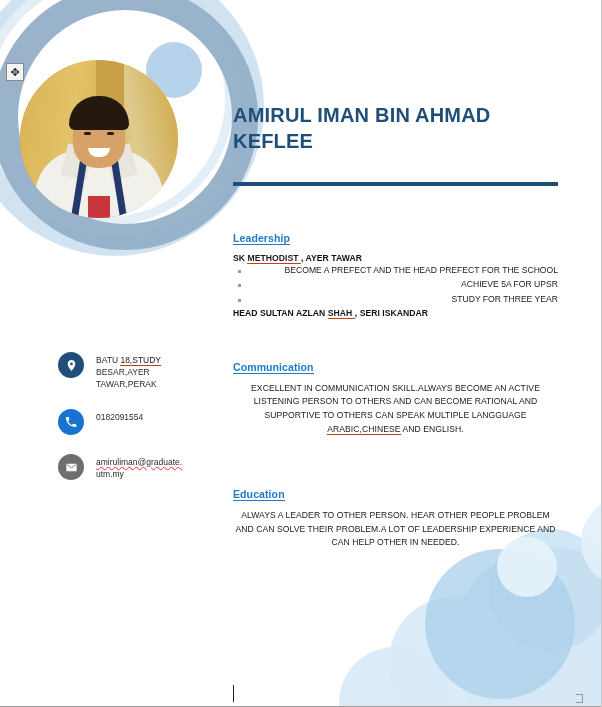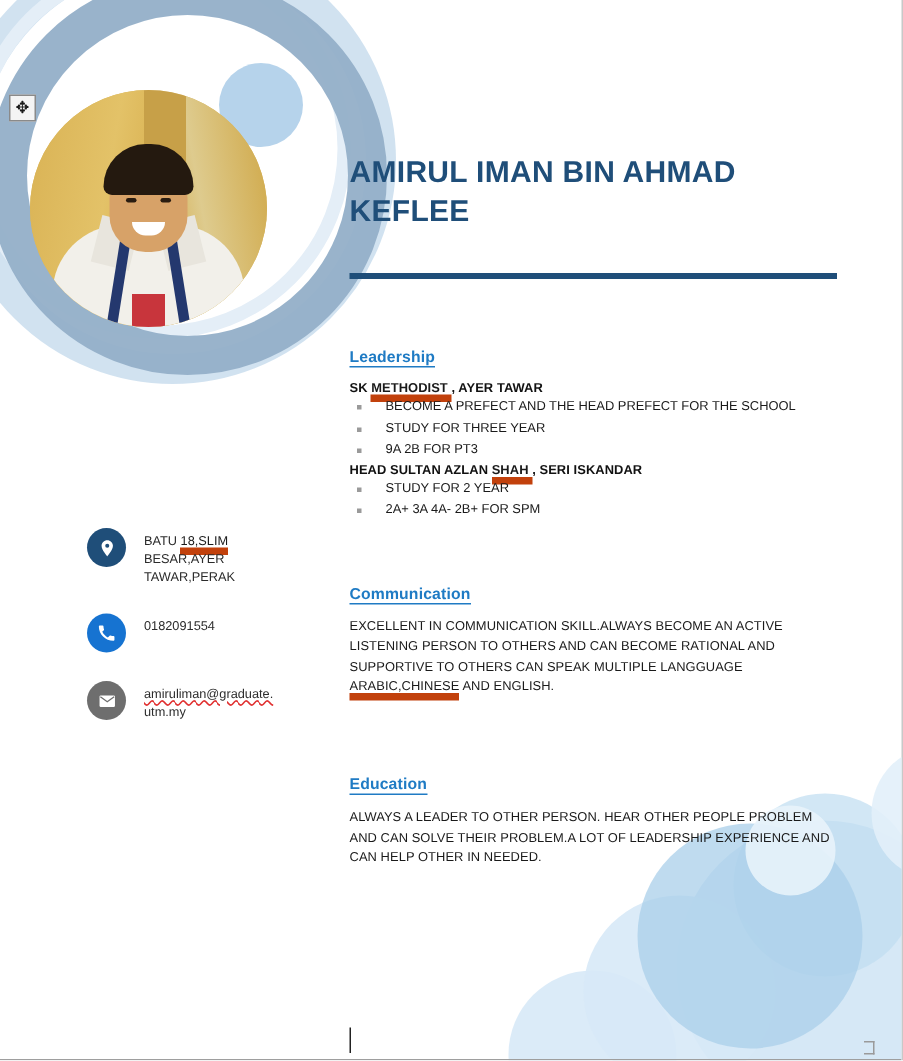--- a/index.html
+++ b/index.html
@@ -143,50 +143,50 @@
     display:flex; align-items:center; justify-content:center;
   }
   .c-icon.loc   { background:#1f4e79; }
   .c-icon.phone { background:#1673d1; }
   .c-icon.mail  { background:#6e6e6e; }
   .c-icon svg { display:block; }
   .c-text {
     font-size:8.5px; color:#2b2b2b; line-height:1.42;
     padding-top:2px; word-break:break-word;
   }
-  .u-blue { border-bottom:5px solid #c2410c; color:#1a1a1a; }
+  .u-blue { border-bottom:1px solid #c2410c; color:#1a1a1a; }
   .wavy-red {
     text-decoration: underline wavy #e03030;
     -webkit-text-decoration: underline wavy #e03030;
   }
 
   
   .main { position:absolute; left:233px; top:228px; width:325px; }
   .sec-head {
     font-size:10.5px; font-weight:bold; color:#1f7bc4;
     border-bottom:1px solid #1f7bc4; display:inline-block;
     margin:0 0 8px 0; letter-spacing:.1px;
   }
   .sec { margin-bottom:0; }
   .sub {
     font-size:8.6px; font-weight:bold; color:#111111;
     margin:0 0 1px 0; letter-spacing:.05px;
   }
-  ul.bullets { list-style:none; margin:0 0 1px 0; padding:0; }
+  ul.bullets { list-style:none; margin:0 0 1px 0; padding:0;text-align:right; }
   ul.bullets li {
     font-size:8.6px; color:#1a1a1a; line-height:1.62;
     padding-left:24px; position:relative;
   }
   ul.bullets li::before {
     content:""; position:absolute; left:5px; top:6px;
     width:3px; height:3px; background:#9a9a9a;
   }
   .para {
     font-size:8.6px; color:#1a1a1a; line-height:1.58;
-    margin:0; letter-spacing:.05px;
+    margin:0; letter-spacing:.05px;text-align:center;
   }
   .gap-sm { height:10px; }
   .gap-lg { height:38px; }
 
   
   .caret {
     position:absolute; left:233px; top:685px;
     width:1px; height:17px; background:#222222;
   }
   .page-bottom {
@@ -240,21 +240,21 @@
   <div class="rule"></div>
 
   <div class="contact">
 
     <div class="c-row">
       <span class="c-icon loc">
         <svg width="13" height="13" viewBox="0 0 24 24" aria-hidden="true">
           <path fill="#ffffff" d="M12 2C8.1 2 5 5.1 5 9c0 5.2 7 13 7 13s7-7.8 7-13c0-3.9-3.1-7-7-7zm0 9.5A2.5 2.5 0 1 1 12 6.5a2.5 2.5 0 0 1 0 5z"></path>
         </svg>
       </span>
-      <span class="c-text"><span>BATU </span><span class="u-blue">18,SLIM</span><br><span>BESAR,AYER</span><br><span>TAWAR,PERAK</span></span>
+      <span class="c-text"><span>BATU </span><span class="u-blue">18,STUDY</span><br><span>BESAR,AYER</span><br><span>TAWAR,PERAK</span></span>
     </div>
 
     <div class="c-row">
       <span class="c-icon phone">
         <svg width="12" height="12" viewBox="0 0 24 24" aria-hidden="true">
           <path fill="#ffffff" d="M6.6 10.8c1.6 3.1 4.1 5.6 7.2 7.2l2.4-2.4c.3-.3.8-.4 1.2-.3 1.3.4 2.6.7 4 .7.7 0 1.2.5 1.2 1.2V21c0 .7-.5 1.2-1.2 1.2C10.3 22.2 1.8 13.7 1.8 3.2 1.8 2.5 2.3 2 3 2h3.8c.7 0 1.2.5 1.2 1.2 0 1.4.2 2.7.7 4 .1.4 0 .9-.3 1.2l-2.4 2.4z"></path>
         </svg>
       </span>
       <span class="c-text">0182091554</span>
     </div>
@@ -272,32 +272,28 @@
   </div>
 
   <div class="main">
 
     <div class="sec">
       <div class="sec-head">Leadership</div>
 
       <div class="sub"><span>SK </span><span class="u-blue">METHODIST </span><span>, AYER TAWAR</span></div>
       <ul class="bullets">
         <li>BECOME A PREFECT AND THE HEAD PREFECT FOR THE SCHOOL</li>
+        <li>ACHIEVE 5A FOR UPSR</li>
       </ul>
 
       <ul class="bullets">
         <li>STUDY FOR THREE YEAR</li>
-        <li>9A 2B FOR PT3</li>
       </ul>
 
       <div class="sub"><span>HEAD SULTAN AZLAN </span><span class="u-blue">SHAH </span><span>, SERI ISKANDAR</span></div>
-      <ul class="bullets">
-        <li>STUDY FOR 2 YEAR</li>
-        <li>2A+ 3A 4A- 2B+ FOR SPM</li>
-      </ul>
     </div>
 
     <div class="gap-lg"></div>
 
     <div class="sec">
       <div class="sec-head">Communication</div>
       <p class="para"><span>EXCELLENT IN COMMUNICATION SKILL.ALWAYS BECOME AN ACTIVE LISTENING PERSON TO OTHERS AND CAN BECOME RATIONAL AND SUPPORTIVE TO OTHERS CAN SPEAK MULTIPLE LANGGUAGE </span><span class="u-blue">ARABIC,CHINESE</span><span> AND ENGLISH.</span></p>
       <div class="gap-sm"></div>
     </div>
 

